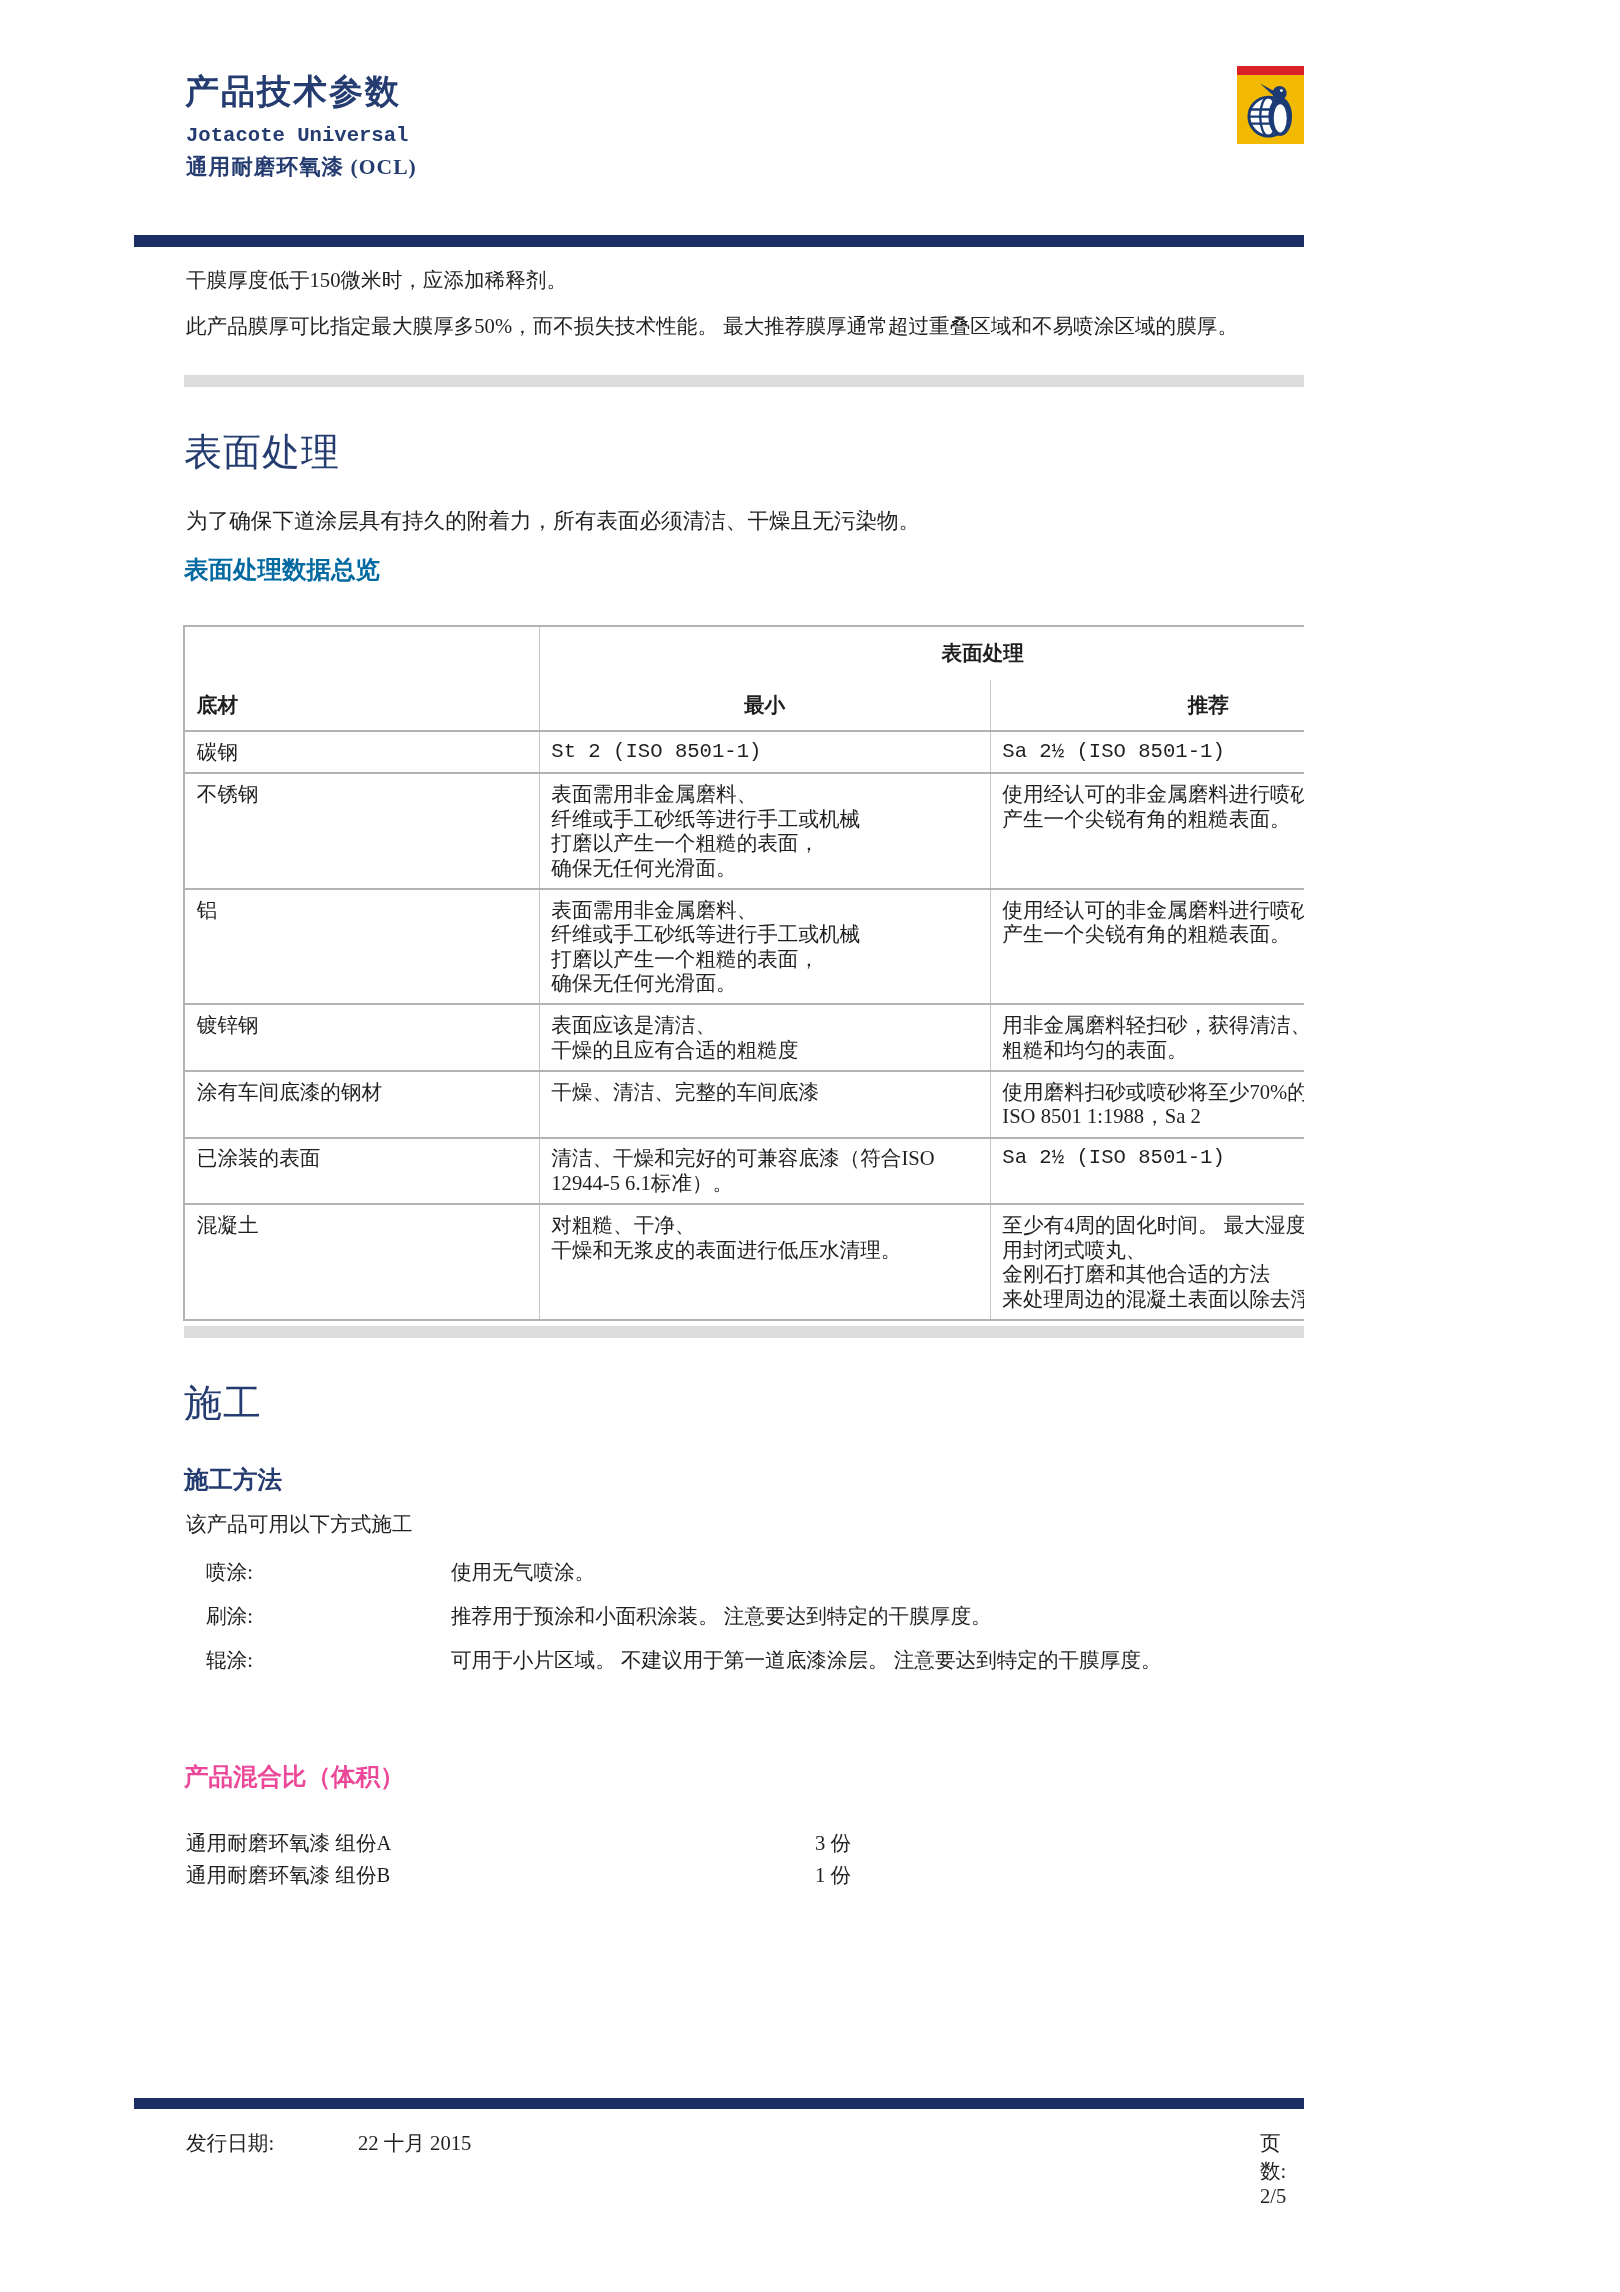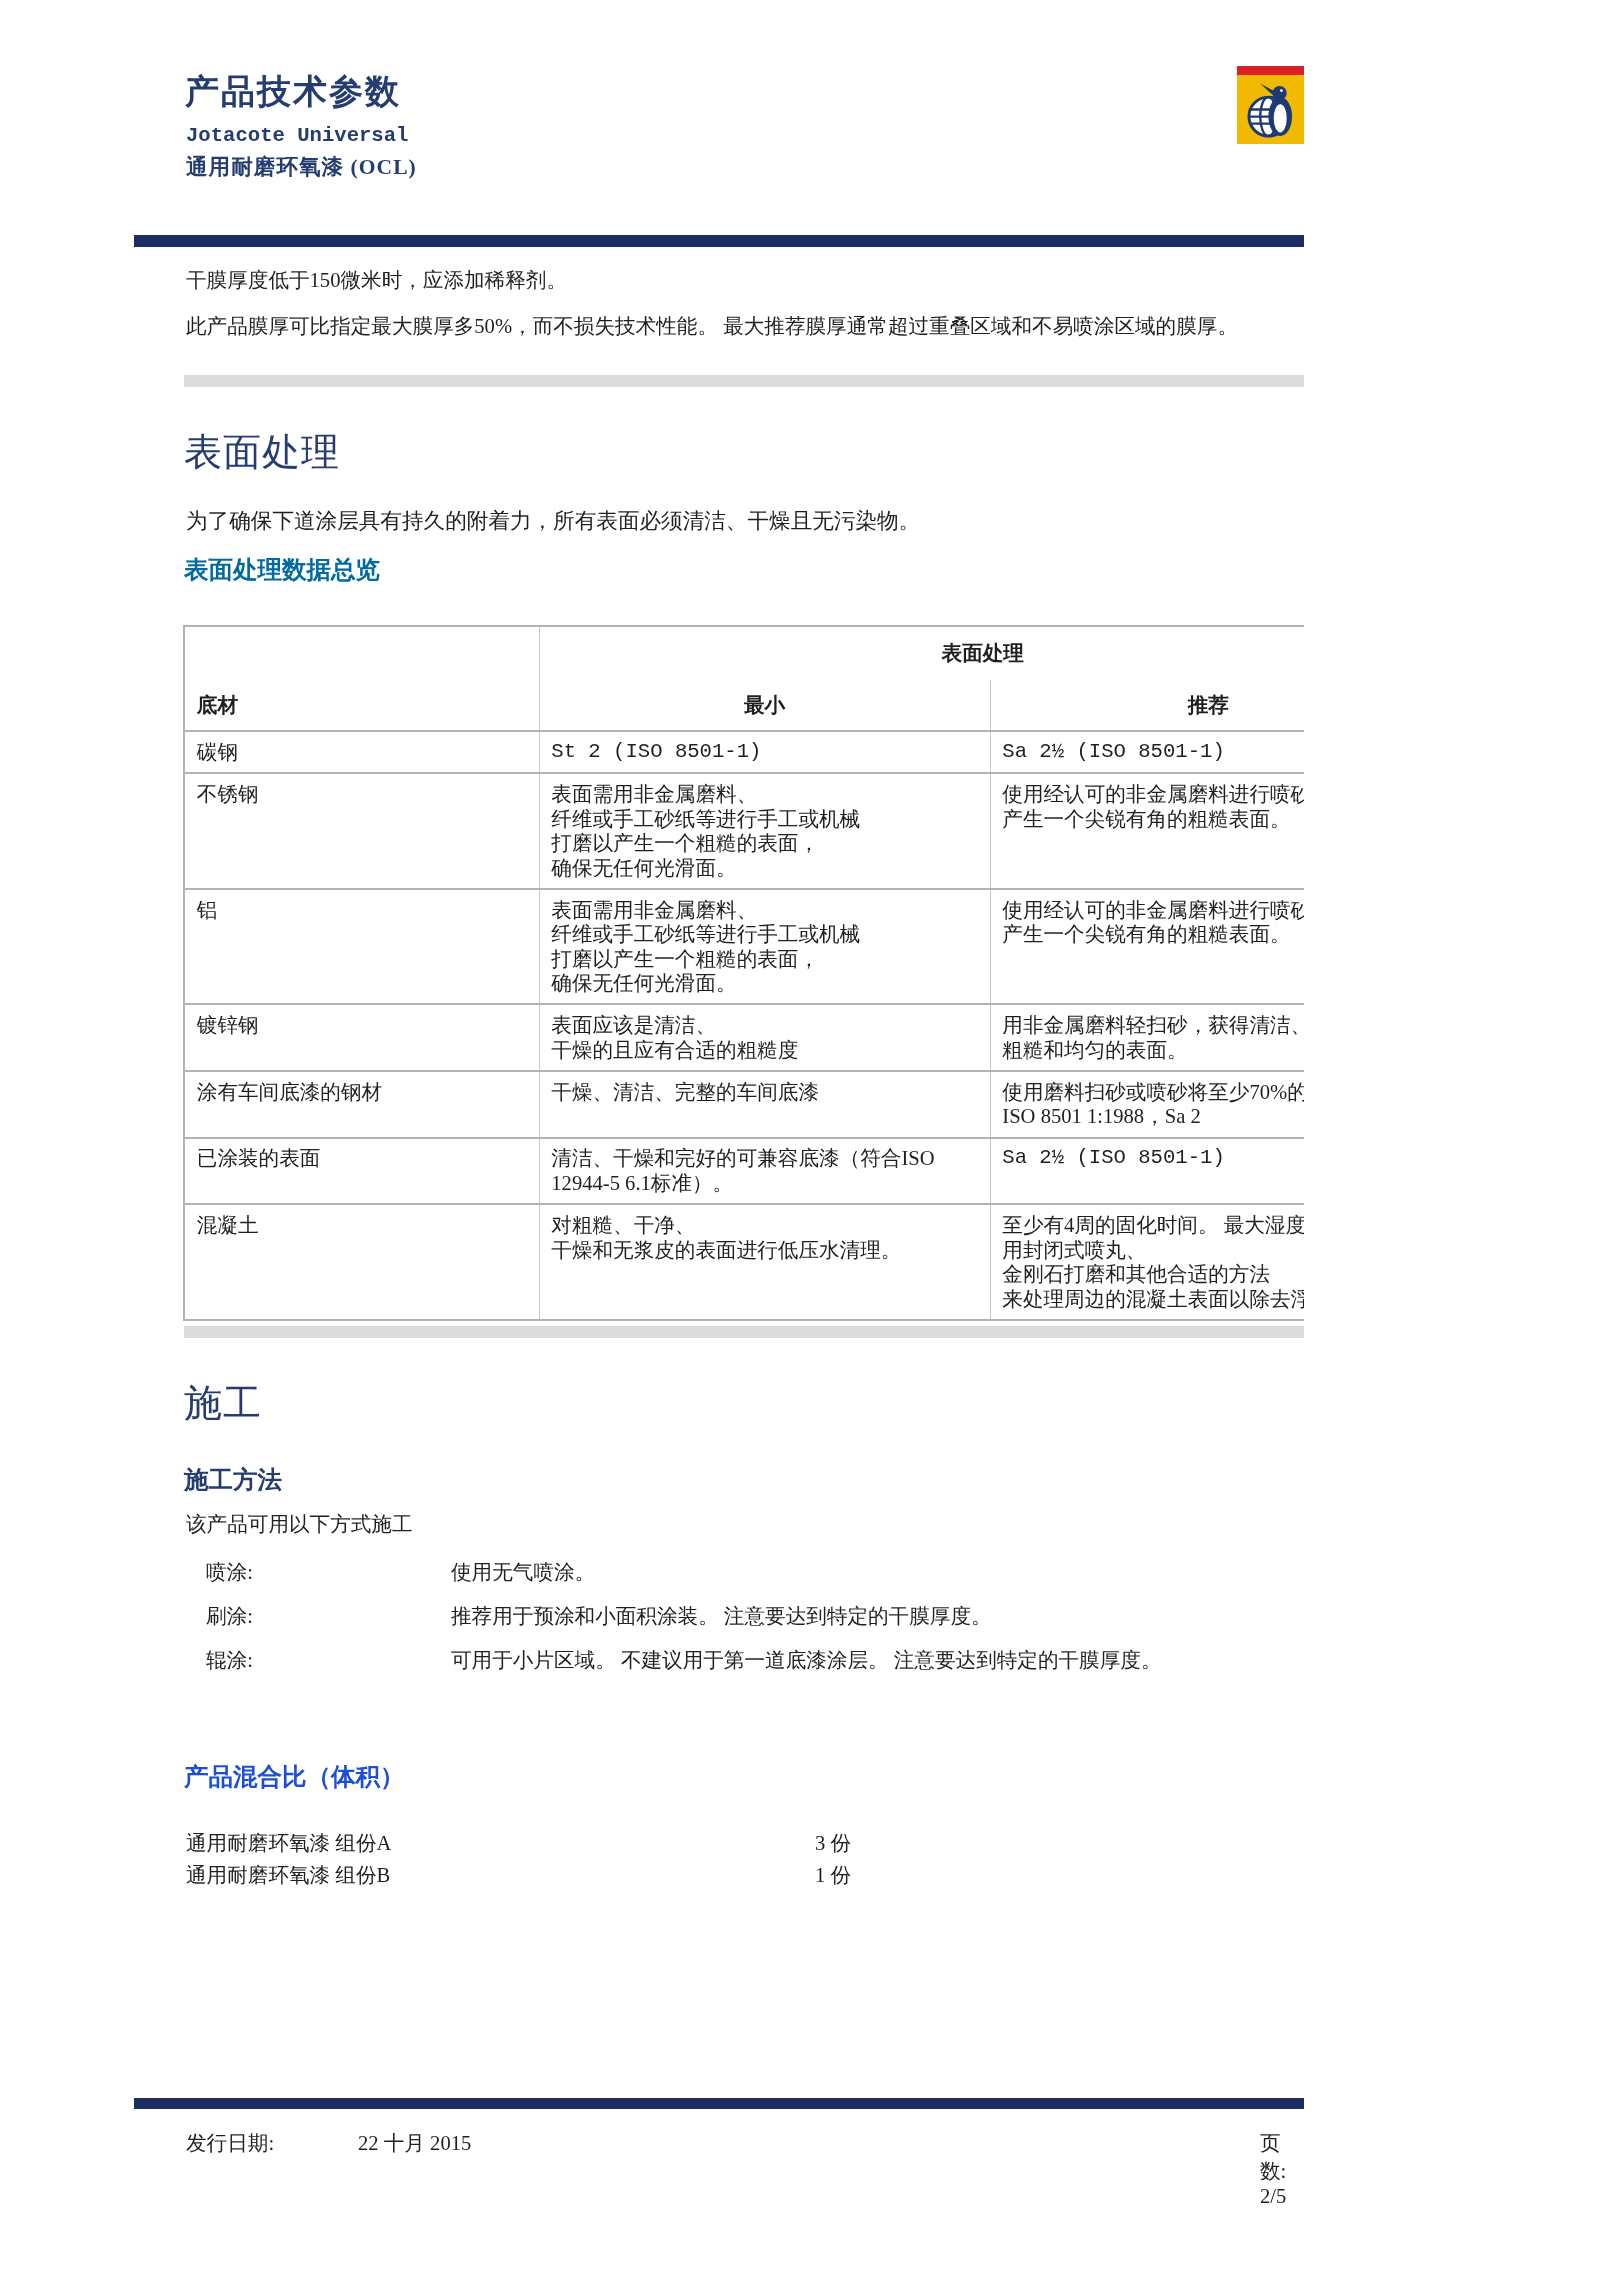--- a/index.html
+++ b/index.html
@@ -41,21 +41,21 @@
   .para1{left:186px;top:268px;}
   .para2{left:186px;top:314px;width:1274px;}
 
   .h-section{font-size:38px;color:#243c6f;letter-spacing:1px;}
   .h-surface{left:184px;top:427px;}
   .h-application{left:184px;top:1378px;}
 
   .h-sub{font-size:24.5px;font-weight:bold;}
   .h-surface-data{left:184px;top:553px;color:#0369a1;}
   .h-app-methods{left:184px;top:1463px;color:#243c6f;}
-  .h-mix{left:184px;top:1760px;color:#1d4ed8;}
+  .h-mix{left:184px;top:1760px;color:#ec4899;}
 
   .p-surface{left:186px;top:509px;font-size:21.6px;}
   .p-app-intro{left:186px;top:1512px;}
 
   
   .prep-table{left:183px;top:625px;width:1243px;border-collapse:collapse;table-layout:fixed;
               font-size:20.6px;line-height:24.5px;}
   .prep-table td{border:1px solid #c6c6c6;vertical-align:top;padding:7.8px 11.8px 7.8px 11.8px;
                  white-space:pre-line;}
   .prep-table tr.hr1 td{border-top:2px solid #b3b3b3;border-bottom:none;height:37px;

